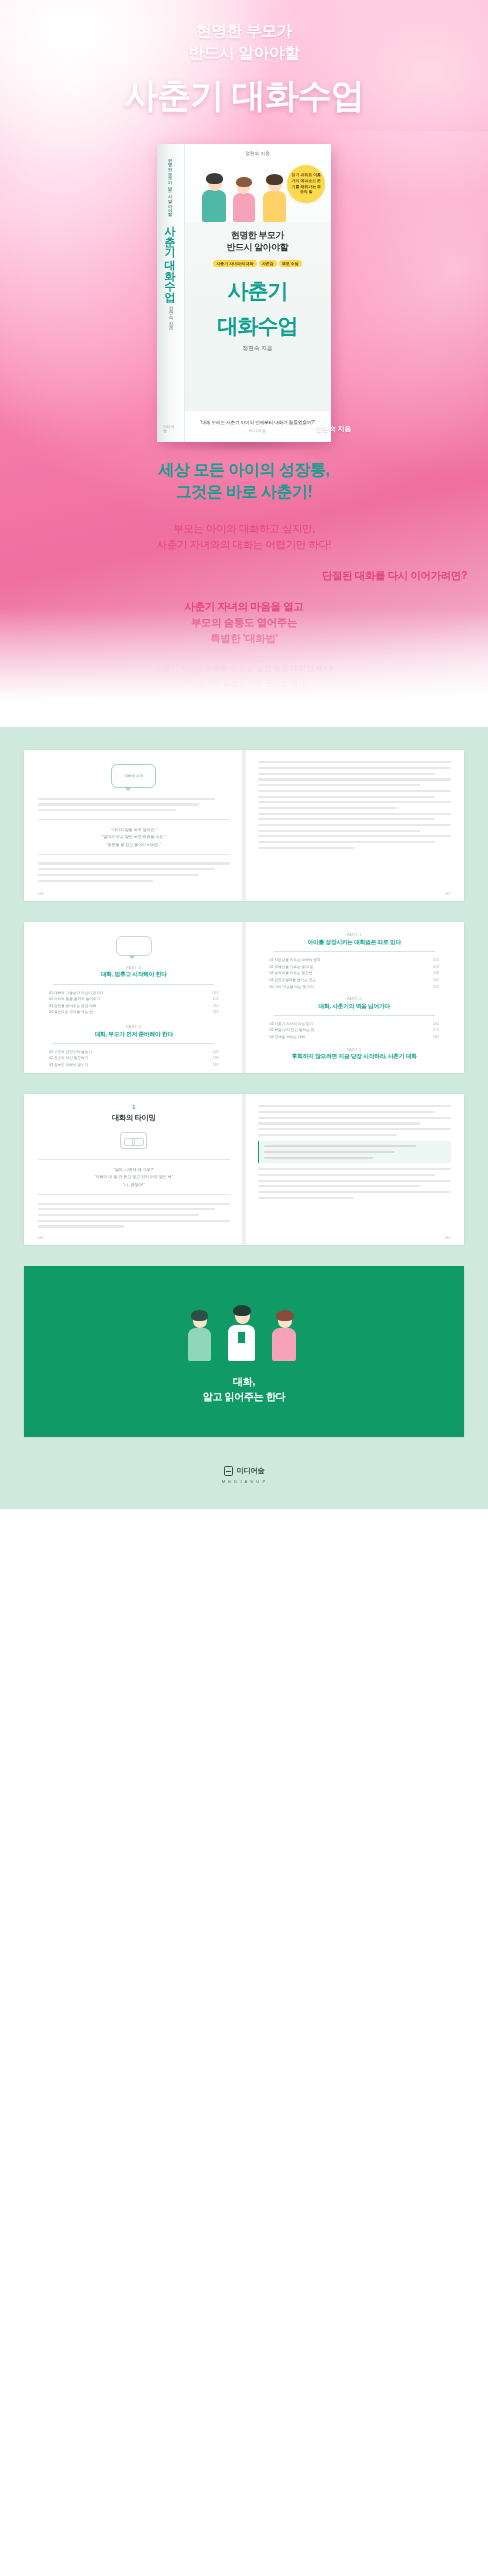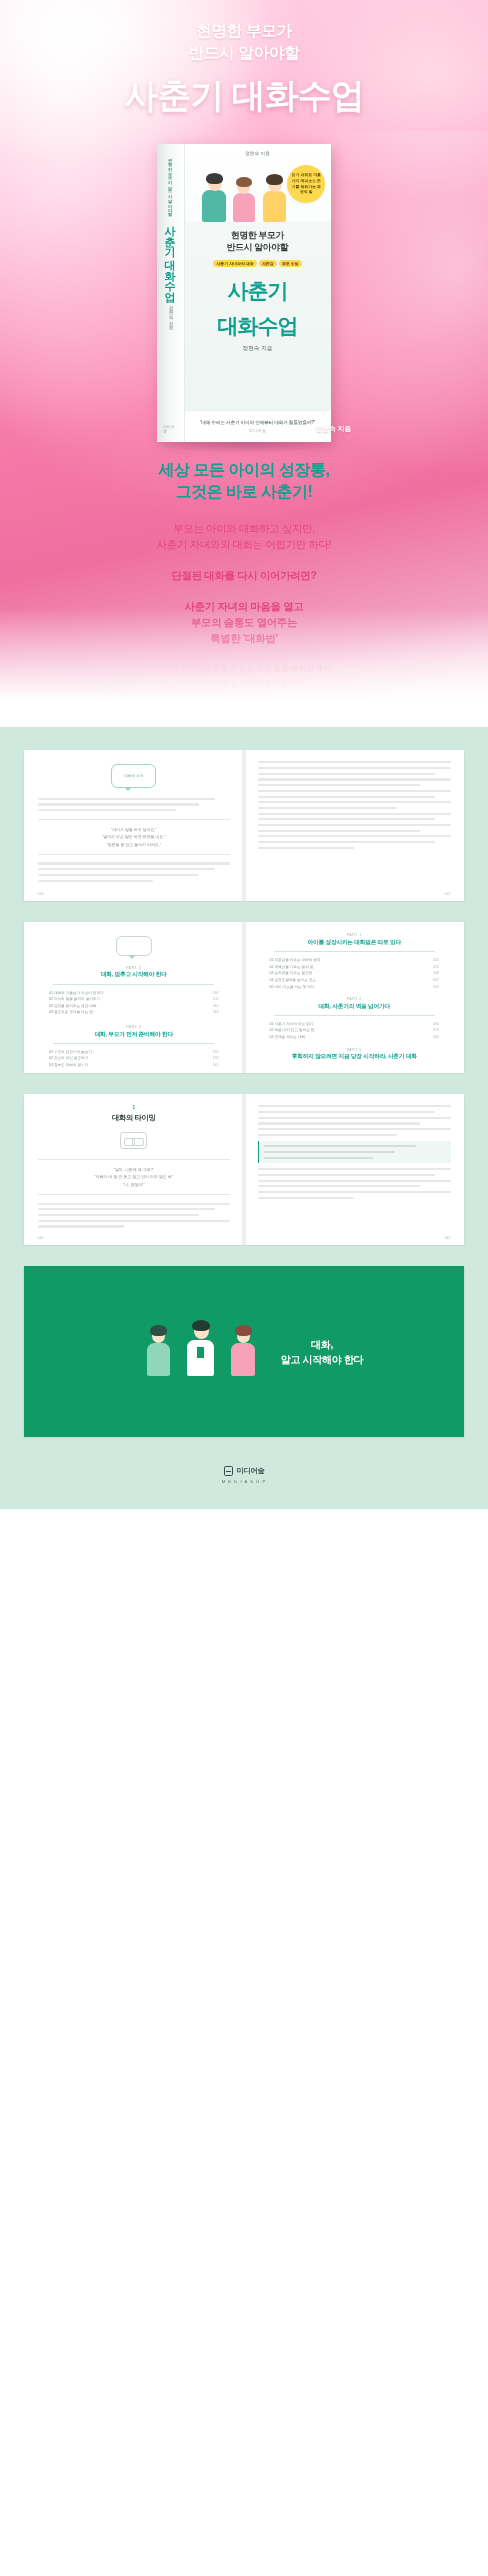--- a/index.html
+++ b/index.html
@@ -293,20 +293,21 @@
     letter-spacing: -0.3px;
     margin-top: 17.7px;
   }
   .copy-h3 {
     color: #e4467f;
     font-size: 10.4px;
     font-weight: bold;
     line-height: 1.55;
     letter-spacing: -0.3px;
     margin-top: 14.5px;
+    text-align: right;
   }
   .copy-h4 {
     color: #e4467f;
     font-size: 10.4px;
     font-weight: bold;
     line-height: 1.55;
     letter-spacing: -0.3px;
     margin-top: 14.5px;
   }
   .copy-list {
@@ -449,21 +450,21 @@
     margin: 5.2px 0;
   }
 
   
   .green-spread {
     width: 440px;
     margin: 0 auto;
     height: 171px;
     background: #0f9a66;
     display: flex;
-    flex-direction: row;
+    flex-direction: column;
     align-items: center;
     justify-content: center;
     box-shadow: 0 0.5px 2.1px rgba(0,0,0,0.12);
     position: relative;
   }
   .green-illus {
     position: relative;
     width: 156px;
     height: 62px;
     margin-bottom: 13.5px;
@@ -813,21 +814,21 @@
         <div class="p-head" style="left:69px; top:9.3px; width:15px; height:16px; background:#ffe2cc;"></div>
         <div class="p-hair" style="left:67px; top:6.2px; width:18px; height:11.4px; background:#243b34;"></div>
         <div style="position:absolute; left:71px; top:32px; width:9.3px; height:13.5px; background:#0f9a66; border:1px solid #ffffff; border-radius:1.6px;"></div>
 
         <div class="p-body" style="left:106px; top:29px; width:24px; height:33px; background:#f6a3b9;"></div>
         <div class="p-head" style="left:112px; top:14.5px; width:13.5px; height:14.5px; background:#ffe2cc;"></div>
         <div class="p-hair" style="left:110px; top:11px; width:17.7px; height:11.4px; background:#8a4a3c;"></div>
       </div>
       <div class="green-title">
         <div>대화,</div>
-        <div>알고 시작해야 한다</div>
+        <div>알고 읽어주는 한다</div>
       </div>
     </div>
 
     <div class="footer">
       <div class="footer-logo">
         <span class="footer-mark"></span>
         <span class="footer-name">미디어숲</span>
       </div>
       <div class="footer-sub">M E D I A S U P</div>
     </div>

